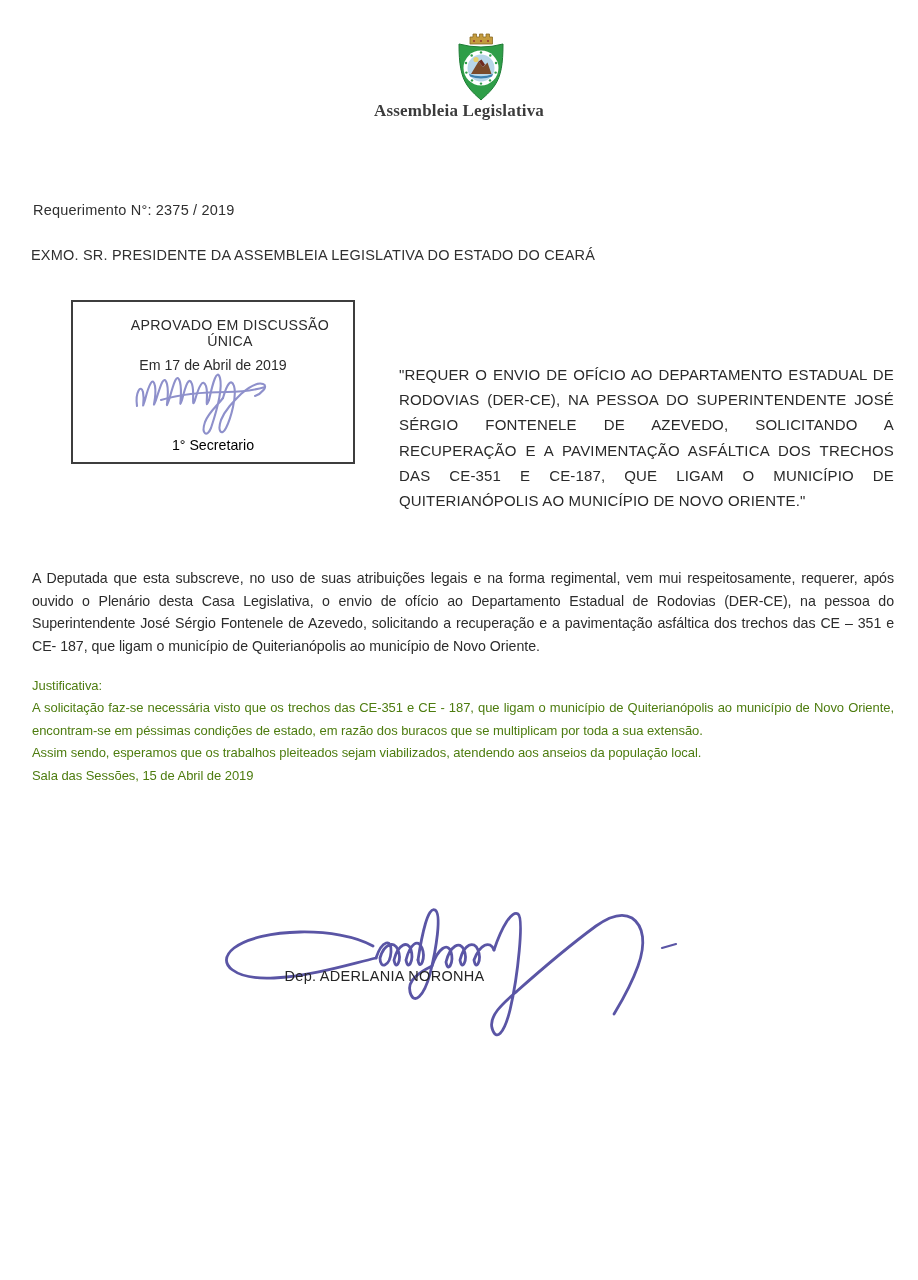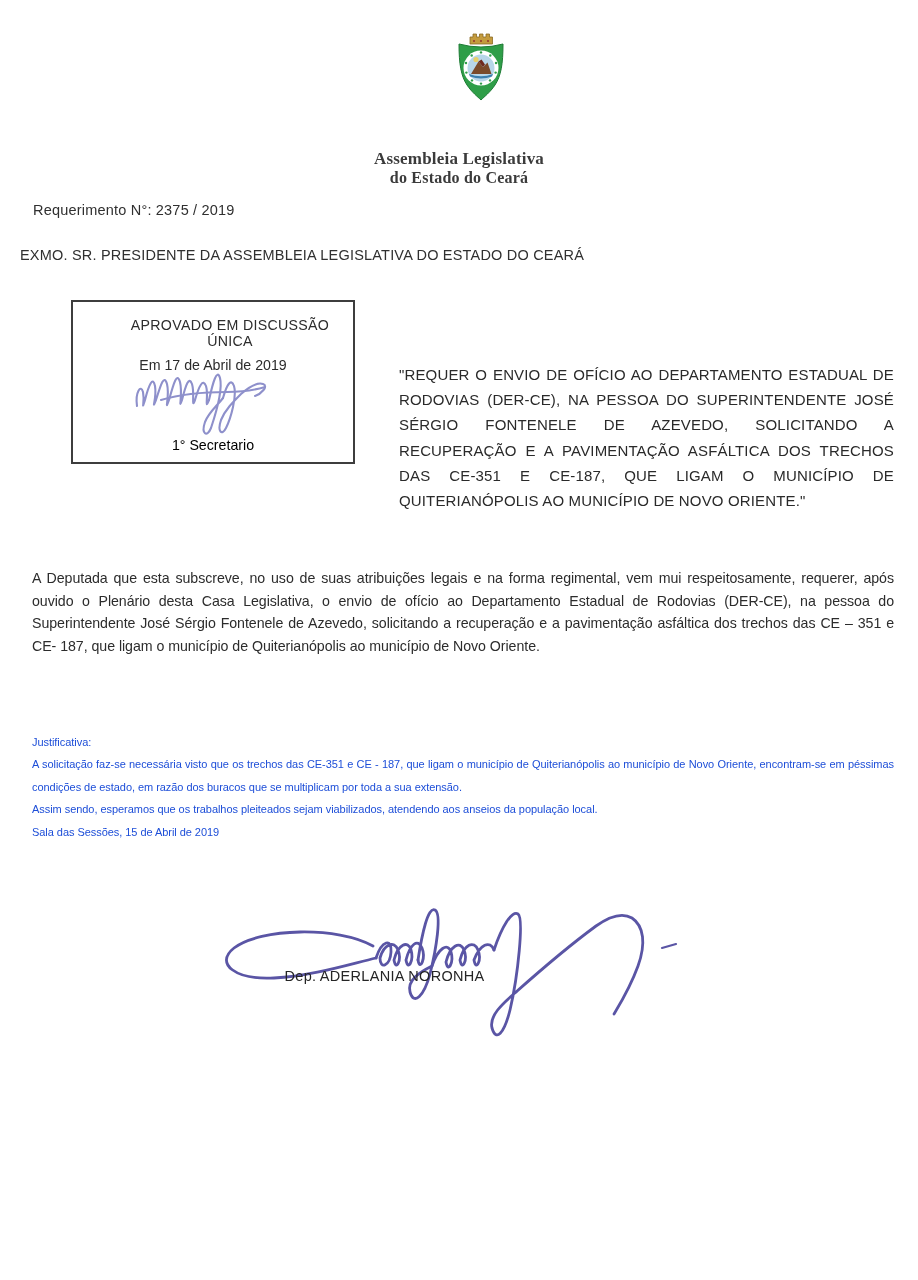--- a/index.html
+++ b/index.html
@@ -13,26 +13,25 @@
   }
   
   .crest{position:absolute;left:452px;top:30px;width:58px;height:72px;}
   .org-name{
     position:absolute;left:0;top:101px;width:918px;
     text-align:center;
     font-family:"Liberation Serif",serif;
     font-weight:bold;color:#3b3b3b;
     font-size:17px;line-height:19px;
     letter-spacing:0.2px;
-    margin-top:48px;
   }
   .org-name .l2{font-size:16px;}
   
   .req-no{position:absolute;left:33px;top:202px;font-size:14.5px;letter-spacing:0.2px;color:#303030;}
-  .addressee{position:absolute;left:20px;top:247px;font-size:14.5px;letter-spacing:0.2px;color:#303030;}
+  .addressee{position:absolute;left:31px;top:247px;font-size:14.5px;letter-spacing:0.2px;color:#303030;}
   
   .stamp-box{
     position:absolute;left:71px;top:300px;width:280px;height:160px;
     border:2px solid #3d3d3d;background:#ffffff;text-align:center;
   }
   .stamp-line1{margin-top:15px;font-size:14.2px;letter-spacing:0.3px;color:#2c2c2c;margin-left:34px;}
   .stamp-line2{margin-top:8px;font-size:14.2px;color:#2c2c2c;}
   .stamp-sig{position:absolute;left:58px;top:52px;width:150px;height:84px;}
   .stamp-role{position:absolute;left:0;bottom:9px;width:100%;font-size:14.2px;color:#000000;}
   
@@ -41,23 +40,23 @@
     font-size:15px;line-height:25.2px;
     text-align:justify;color:#2a2a2a;letter-spacing:0.15px;
   }
   
   .body-par{
     position:absolute;left:32px;top:567px;width:862px;
     font-size:14.2px;line-height:22.5px;letter-spacing:-0.05px;
     text-align:justify;color:#2c2c2c;
   }
   .justif{
-    position:absolute;left:32px;top:731px;width:862px;
-    font-size:11px;line-height:22.4px;letter-spacing:-0.05px;
-    color:#1d4ed8;
+    position:absolute;left:32px;top:675px;width:862px;
+    font-size:13px;line-height:22.4px;letter-spacing:-0.05px;
+    color:#4d7c0f;
   }
   .justif p{margin:0;text-align:justify;}
   .justif .heading,.justif .single{text-align:left;}
   
   .dep-sig{position:absolute;left:218px;top:886px;width:470px;height:160px;}
   .dep-name{
     position:absolute;left:0;top:968px;width:769px;text-align:center;
     font-size:14.5px;letter-spacing:0.3px;color:#252525;
   }
 </style>
@@ -91,21 +90,20 @@
         <circle cx="29" cy="53.6" r="1.2"></circle>
       <circle cx="20" cy="50.4" r="1.2"></circle>
         <circle cx="14.4" cy="42.6" r="1.2"></circle>
       <circle cx="14" cy="33" r="1.2"></circle>
         <circle cx="19.7" cy="25.5" r="1.2"></circle>
     </g>
   </svg>
 
   <div class="org-name">
     <div class="l1">Assembleia Legislativa</div>
-    <div class="l2">do Estado do Ceará</div>
   </div>
 
   <div class="req-no">Requerimento N°: 2375 / 2019</div>
 
   <div class="addressee">EXMO. SR. PRESIDENTE DA ASSEMBLEIA LEGISLATIVA DO ESTADO DO CEARÁ</div>
 
   <div class="stamp-box">
     <div class="stamp-line1">APROVADO EM DISCUSSÃO ÚNICA</div>
     <div class="stamp-line2">Em 17 de Abril de 2019</div>
     <svg class="stamp-sig" viewBox="0 0 150 84" xmlns="http://www.w3.org/2000/svg" fill="none" stroke="#8e90cb" stroke-width="2.1" stroke-linecap="round">

